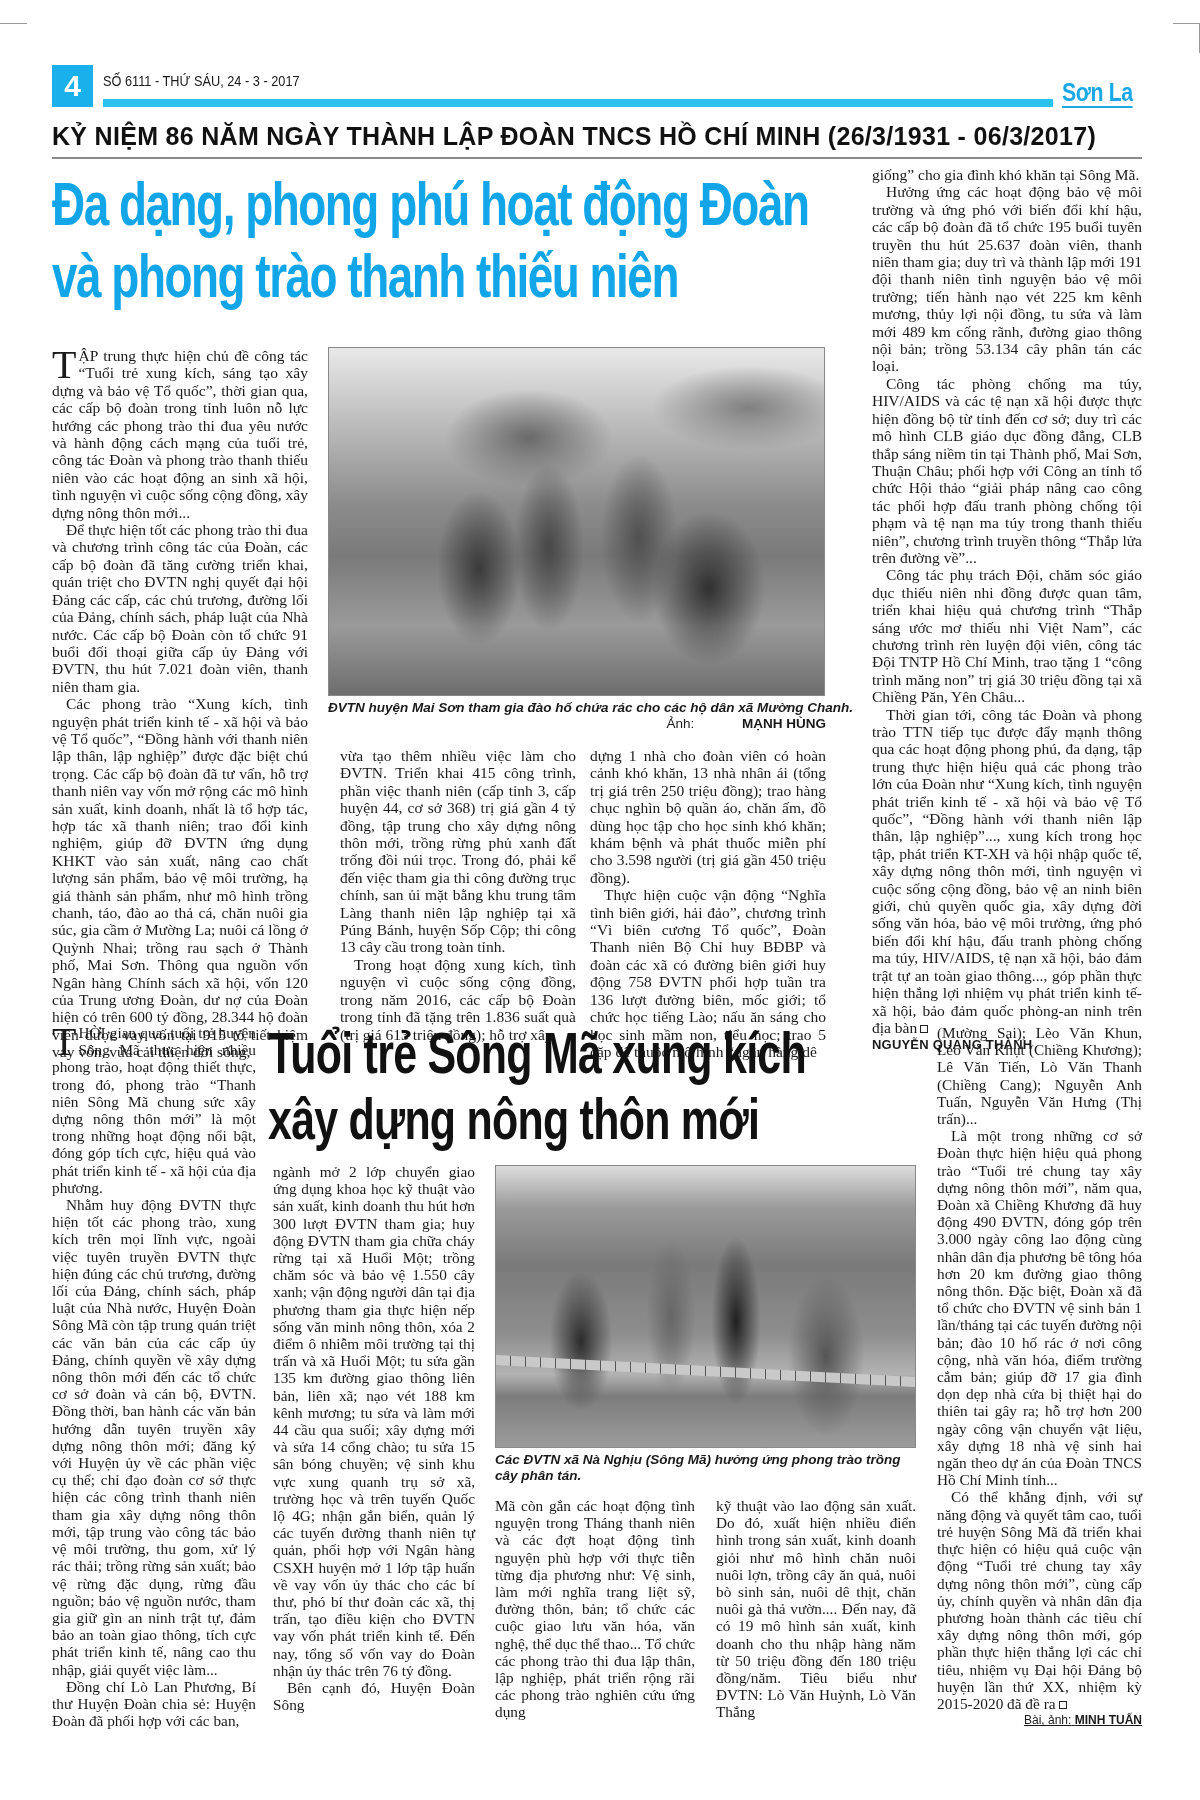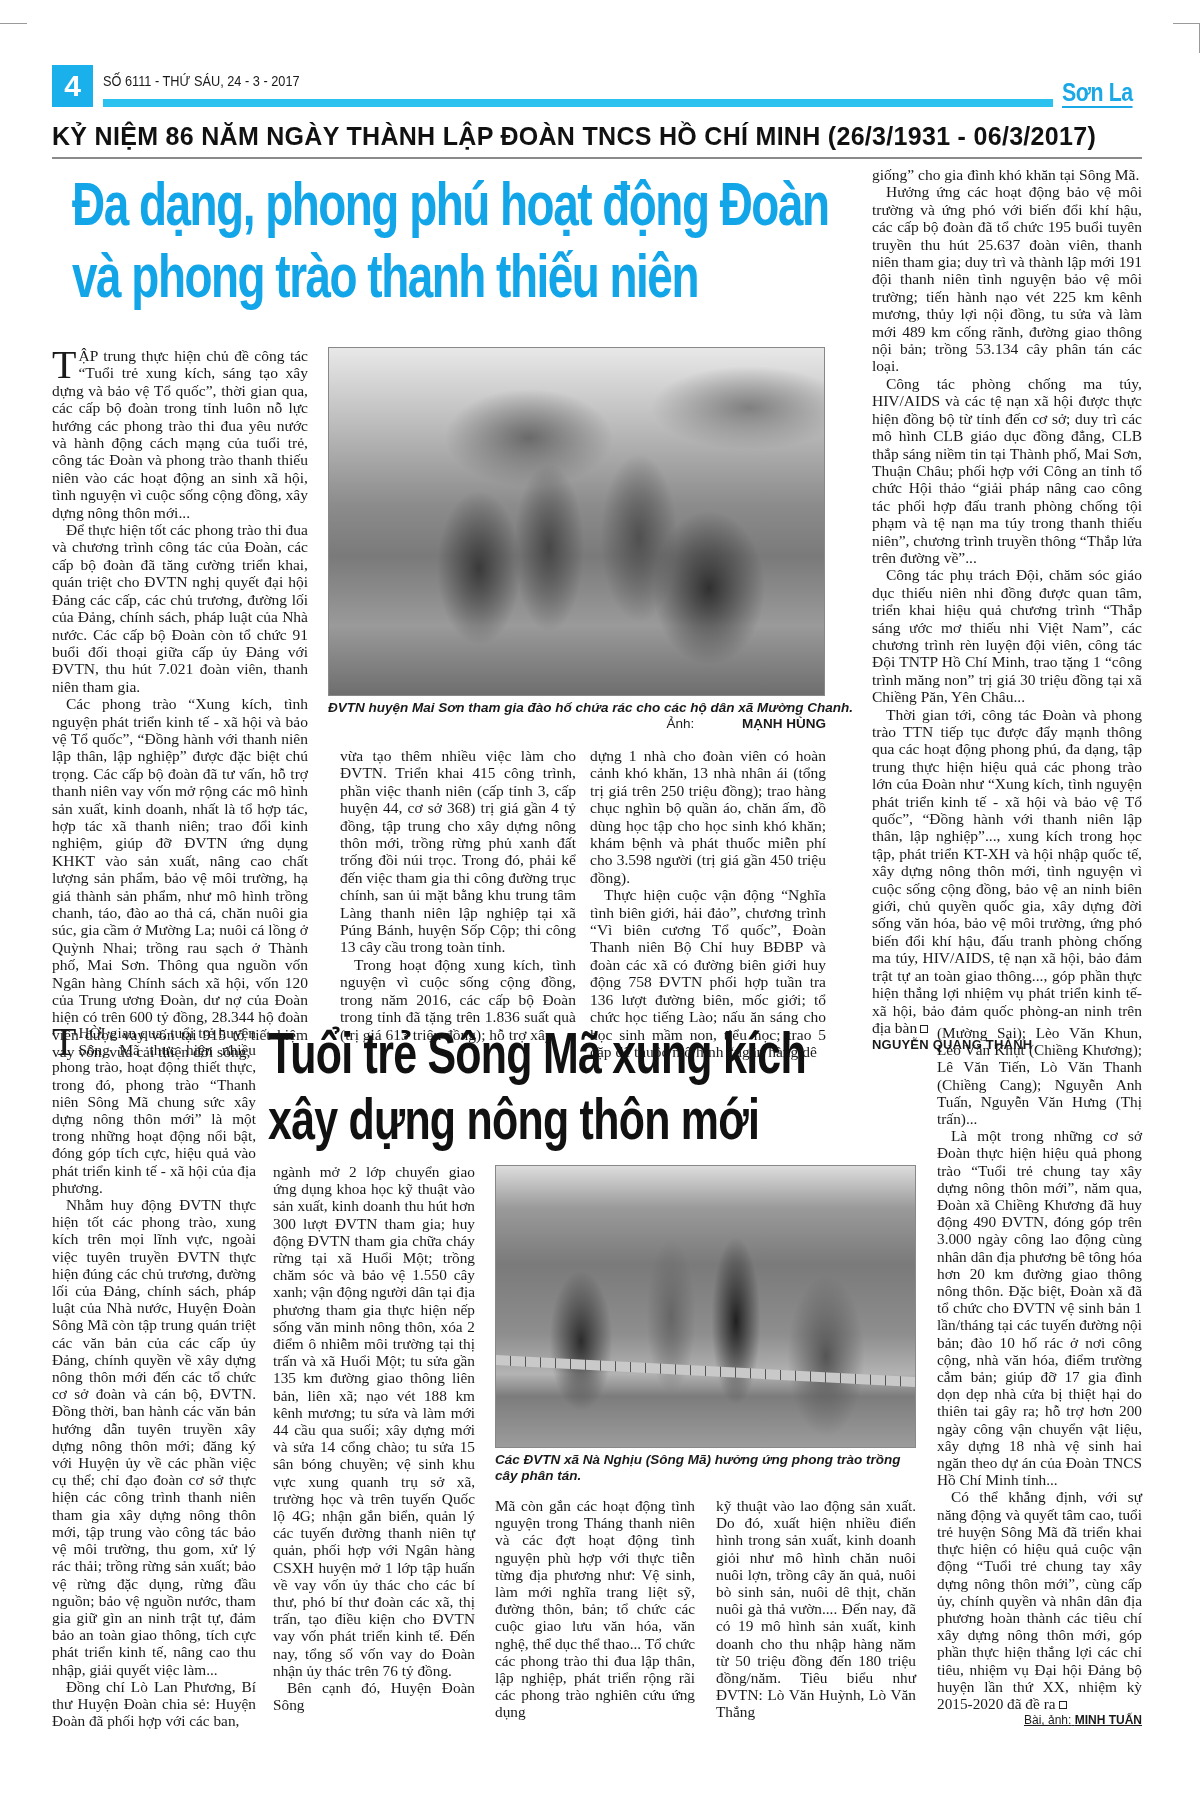--- a/index.html
+++ b/index.html
@@ -12,21 +12,21 @@
     font-family: "Liberation Sans", sans-serif; font-weight: bold; font-size: 30px; line-height: 42px; text-align: center; }
   .issue { position: absolute; left: 103px; top: 72px; font-family: "Liberation Sans", sans-serif; font-size: 15px; color: #1a1a1a; transform: scaleX(0.85); transform-origin: left; }
   .head-bar { position: absolute; left: 103px; top: 99px; width: 950px; height: 8px; background: #2cc2f0; }
   .section-name { position: absolute; left: 1062px; top: 78px; font-family: "Liberation Sans", sans-serif; font-weight: bold; font-size: 26px; color: #1aa8e6;
     border-bottom: 2px solid #1aa8e6; line-height: 28px; transform: scaleX(0.82); transform-origin: left; letter-spacing: -0.5px; }
   .kicker { position: absolute; left: 52px; top: 122px; width: 1090px; font-family: "Liberation Sans", sans-serif; font-size: 25px; font-weight: bold; color: #111;
     letter-spacing: 0.3px; white-space: nowrap; }
   .kicker-rule { position: absolute; left: 52px; top: 157px; width: 1090px; height: 2px; background: #8a8a8a; }
 
   .headline1 { position: absolute; left: 52px; top: 168px; width: 810px; font-family: "Liberation Sans", sans-serif; font-weight: bold; color: #12a5e8;
-    font-size: 62px; line-height: 72px; letter-spacing: -2px; margin-left: 20px; }
+    font-size: 62px; line-height: 72px; letter-spacing: -2px; }
   .headline1 span { display: block; transform: scaleX(0.74); transform-origin: left; white-space: nowrap; }
 
   .col { position: absolute; font-size: 15.5px; line-height: 17.4px; text-align: justify; color: #1a1a1a; }
   .col p { text-indent: 14px; }
   .col p.first { text-indent: 0; }
   .drop { float: left; font-size: 40px; line-height: 32px; margin-right: 2px; margin-top: 2px; }
 
   .photo { position: absolute; border: 1px solid #888; overflow: hidden; }
   .photo1 { left: 328px; top: 347px; width: 497px; height: 349px;
     background:

